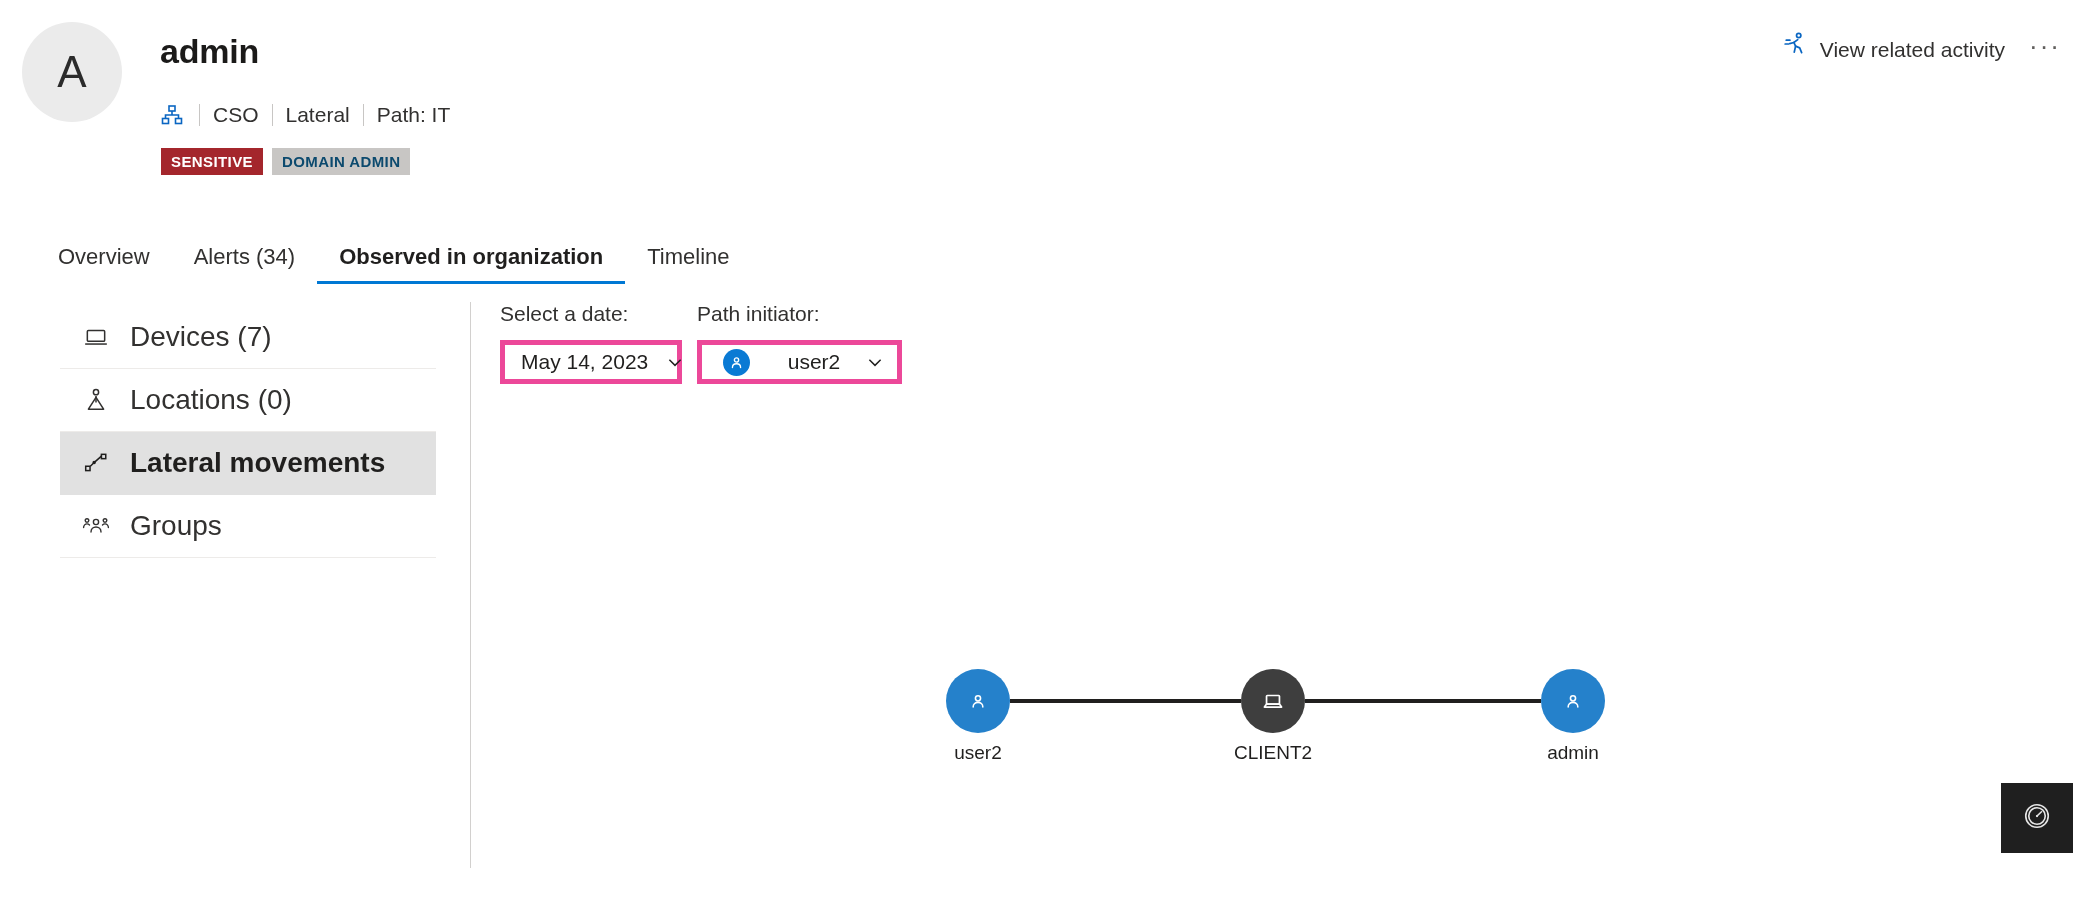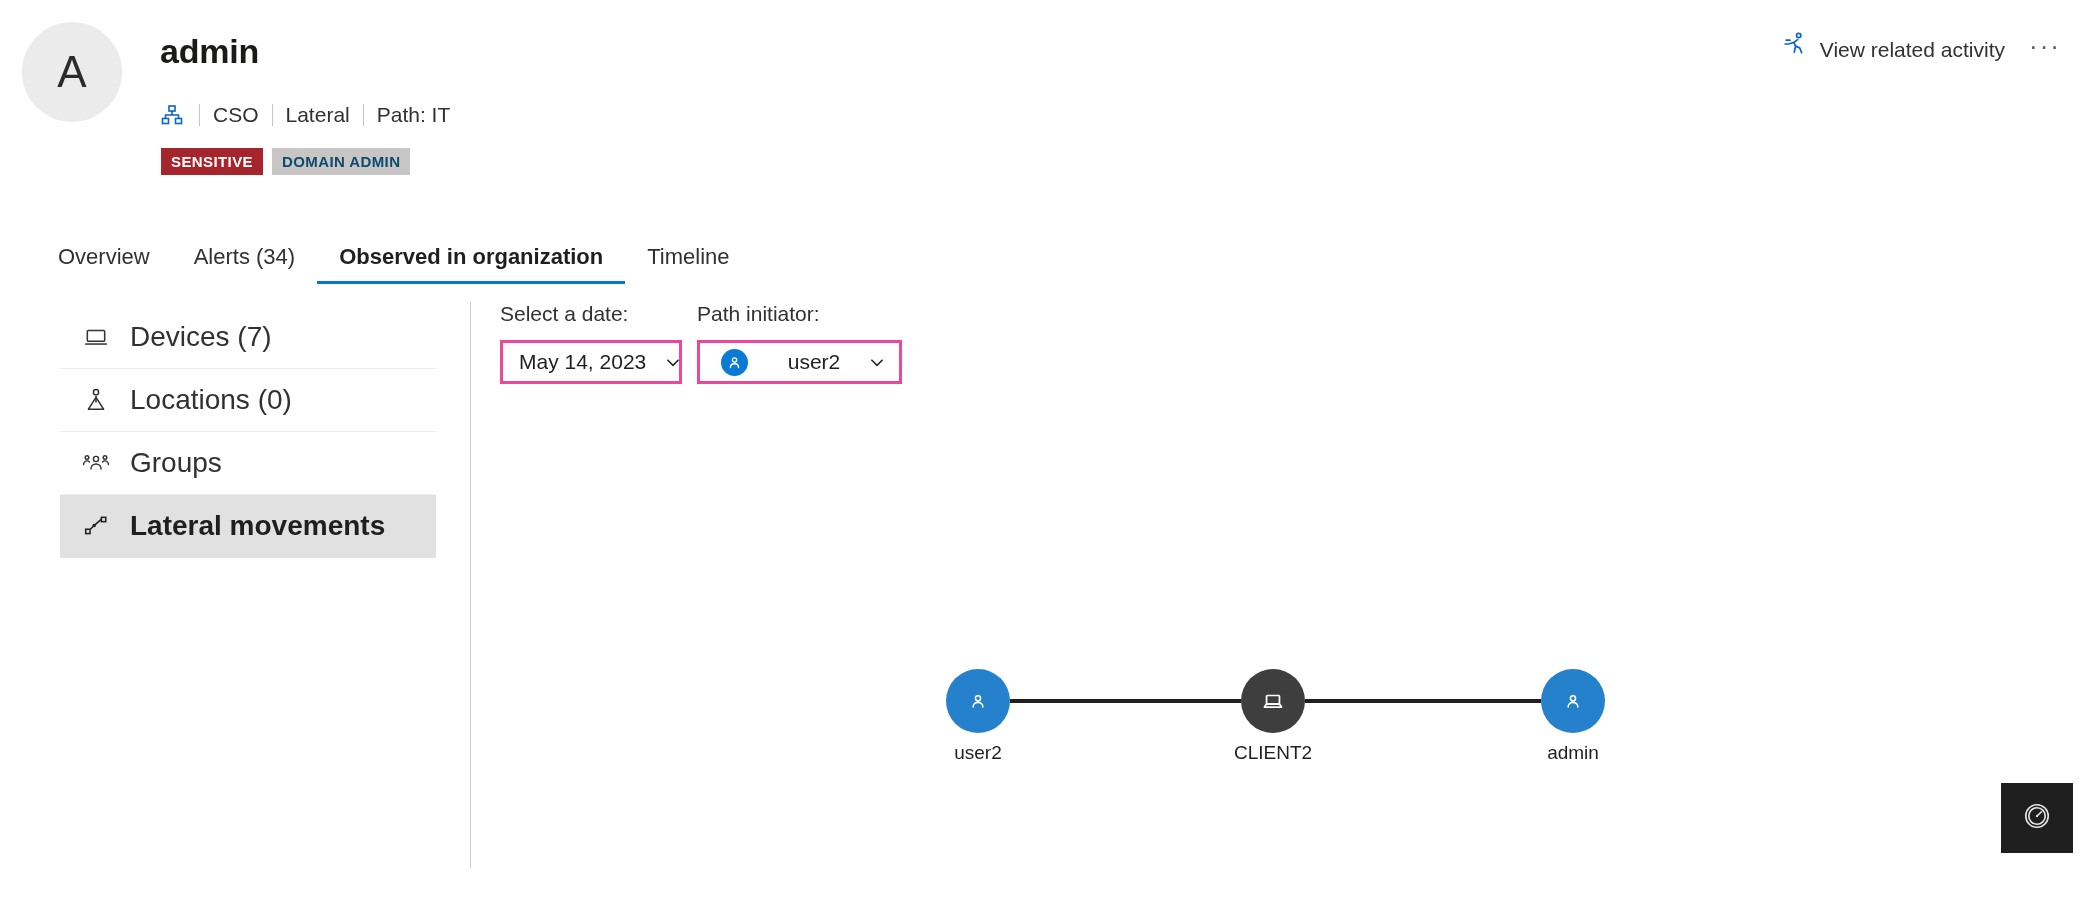--- a/index.html
+++ b/index.html
@@ -105,21 +105,21 @@
   .nav-item .nav-label { font-size: 28px; color: #323130; }
   .nav-item.active { background: #e1e1e1; border-bottom: 1px solid transparent; }
   .nav-item.active .nav-label { font-weight: 700; color: #201f1e; }
   .nav-item.no-border { border-bottom: 1px solid transparent; }
 
   
   .controls { position: absolute; left: 500px; top: 12px; display: flex; gap: 15px; }
   .control-group { display: flex; flex-direction: column; }
   .control-label { font-size: 21px; color: #323130; margin-bottom: 14px; }
   .dropdown {
-    height: 44px; border: 3px solid #ec4899; background: #ffffff;
+    height: 44px; border: 5px solid #ec4899; background: #ffffff;
     display: flex; align-items: center; justify-content: space-between;
     padding: 0 13px 0 16px; cursor: pointer; min-width: 180px;
   }
   .dropdown .dd-text { font-size: 21px; color: #201f1e; white-space: nowrap; }
   .dropdown .chev { margin-left: 18px; display: flex; color: #201f1e; }
   .dd-avatar {
     width: 27px; height: 27px; border-radius: 50%; background: #0a7ad4;
     display: flex; align-items: center; justify-content: center;
     margin-right: 30px; flex: 0 0 auto;
   }
@@ -230,44 +230,44 @@
         <span class="nav-icon">
           <svg width="26" height="26" viewBox="0 0 24 24" fill="none" stroke="#323130" stroke-width="1.4" stroke-linejoin="round">
             <circle cx="12" cy="4.8" r="2.4"></circle>
             <path d="M12 8.2 v6"></path>
             <path d="M12 9.5 L5 20.5 h14 Z"></path>
           </svg>
         </span>
         <span class="nav-label">Locations (0)</span>
       </div>
 
+      <div class="nav-item active no-border">
+        <span class="nav-icon">
+          <svg width="26" height="26" viewBox="0 0 24 24" fill="none" stroke="#201f1e" stroke-width="1.4">
+            <rect x="2.5" y="15" width="4" height="4"></rect>
+            <rect x="17" y="4" width="4" height="4"></rect>
+            <path d="M6.8 15 L9.6 12.3 M11 11 L17 5.6"></path>
+            <circle cx="10.3" cy="11.6" r="0.9" fill="#201f1e"></circle>
+          </svg>
+        </span>
+        <span class="nav-label">Lateral movements</span>
+      </div>
+
       <div class="nav-item">
         <span class="nav-icon">
           <svg width="28" height="28" viewBox="0 0 28 28" fill="none" stroke="#323130" stroke-width="1.4" stroke-linecap="round">
             <circle cx="14" cy="10" r="2.6"></circle>
             <path d="M9 20 c0-3 2.3-5 5-5 s5 2 5 5"></path>
             <circle cx="5" cy="8.5" r="1.8"></circle>
             <path d="M1.6 15.5 c0-2.2 1.6-3.6 3.4-3.6 1 0 1.9.4 2.5 1"></path>
             <circle cx="23" cy="8.5" r="1.8"></circle>
             <path d="M26.4 15.5 c0-2.2-1.6-3.6-3.4-3.6-1 0-1.9.4-2.5 1"></path>
           </svg>
         </span>
         <span class="nav-label">Groups</span>
-      </div>
-
-      <div class="nav-item active no-border">
-        <span class="nav-icon">
-          <svg width="26" height="26" viewBox="0 0 24 24" fill="none" stroke="#201f1e" stroke-width="1.4">
-            <rect x="2.5" y="15" width="4" height="4"></rect>
-            <rect x="17" y="4" width="4" height="4"></rect>
-            <path d="M6.8 15 L9.6 12.3 M11 11 L17 5.6"></path>
-            <circle cx="10.3" cy="11.6" r="0.9" fill="#201f1e"></circle>
-          </svg>
-        </span>
-        <span class="nav-label">Lateral movements</span>
       </div>
     </div>
 
     <div class="controls">
 
       <div class="control-group">
         <div class="control-label">Select a date:</div>
         <div class="dropdown" style="width:182px;">
           <span class="dd-text">May 14, 2023</span>
           <span class="chev">

